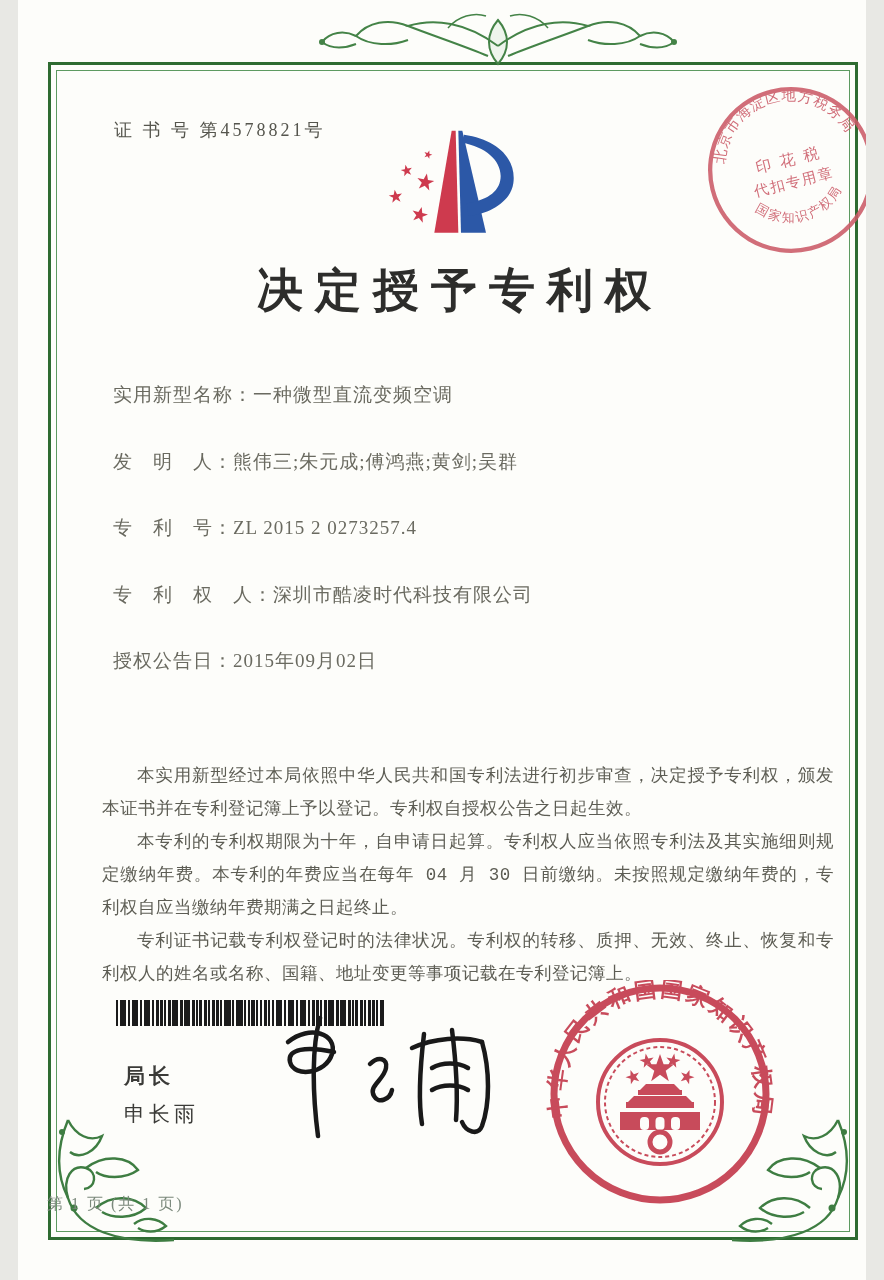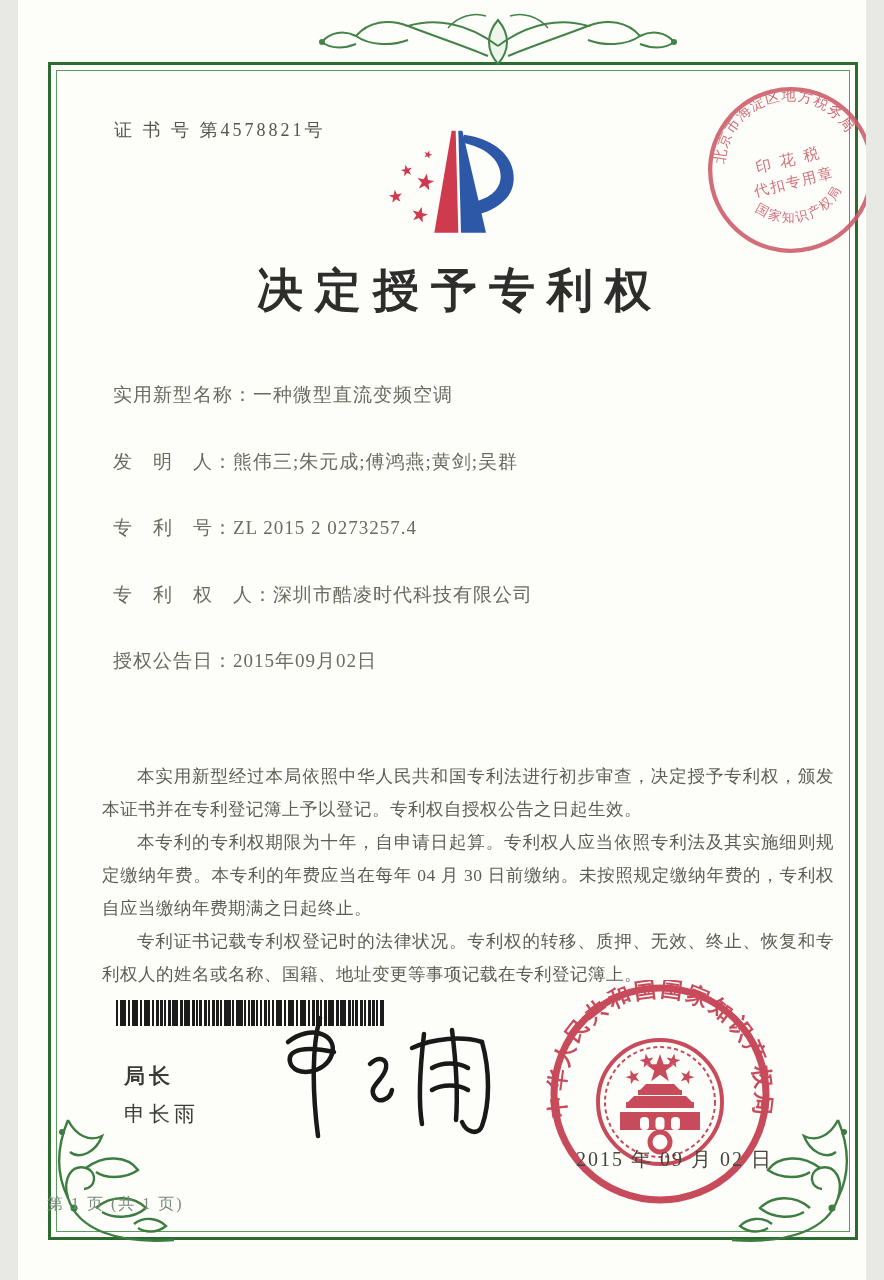--- a/index.html
+++ b/index.html
@@ -11,21 +11,21 @@
   .frame-inner{position:absolute;left:5px;top:5px;right:5px;bottom:5px;
         border:1px solid #5d9a60;}
   .ornament{position:absolute;pointer-events:none;}
   
   .cert-no{position:absolute;left:96px;top:118px;font-size:18px;letter-spacing:3px;color:#55554d;}
   .title{position:absolute;left:0;top:260px;width:884px;text-align:center;
         font-size:46px;font-weight:600;letter-spacing:12px;color:#2d2d2b;}
   .fields{position:absolute;left:95px;top:382px;width:620px;}
   .field{height:66.5px;font-size:19px;letter-spacing:1px;color:#6a6a60;}
   .body-text{position:absolute;left:84px;top:760px;width:732px;font-size:17.5px;
-        line-height:33px;color:#5d5d54;text-align:justify;letter-spacing:0.5px;}
+        line-height:33px;color:#5d5d54;text-align:justify;letter-spacing:0.5px;font-family:Liberation Mono, monospace;}
   .body-text p{margin:0;text-indent:2em;}
   
   .barcode{position:absolute;left:98px;top:1000px;width:268px;height:26px;
         background:
          repeating-linear-gradient(90deg,#1b1b1b 0 2px,transparent 2px 4px),
          repeating-linear-gradient(90deg,#1b1b1b 0 1px,transparent 1px 6px),
          repeating-linear-gradient(90deg,transparent 0 5px,#1b1b1b 5px 8px,transparent 8px 13px);}
   
   .sig-title{position:absolute;left:106px;top:1062px;font-size:21px;color:#3b3b38;letter-spacing:4px;font-weight:bold;}
   .sig-name{position:absolute;left:106px;top:1100px;font-size:21px;color:#3b3b38;letter-spacing:4px;}
@@ -188,17 +188,16 @@
       </g>
       <g fill="#fdfdfa">
         <rect x="-20" y="15" width="9" height="13" rx="4"></rect>
         <rect x="-4.5" y="15" width="9" height="13" rx="4"></rect>
         <rect x="11" y="15" width="9" height="13" rx="4"></rect>
       </g>
       <circle cx="0" cy="40" r="10" fill="none" stroke="#c43c4e" stroke-width="5"></circle>
     </g>
   </svg>
 
-  <div class="seal-date">2015 年 09 月 02 日</div>
 
   <div class="footer">第 1 页 (共 1 页)</div>
 
 </div>
 
 </body></html>

